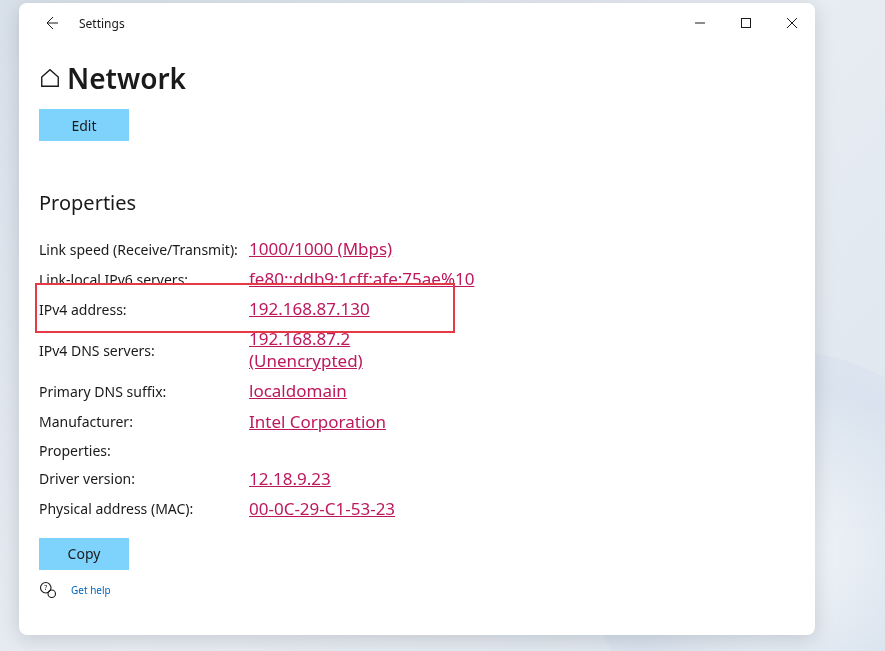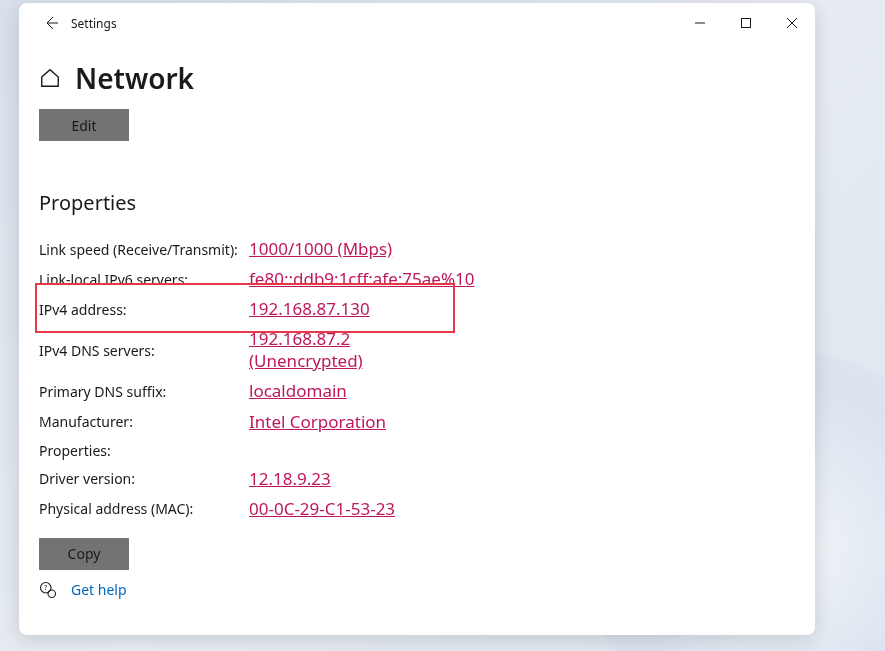--- a/index.html
+++ b/index.html
@@ -51,20 +51,21 @@
       justify-content: center;
       cursor: pointer;
     }
     .back-btn svg {
       width: 16px;
       height: 16px;
     }
     .window-title {
       font-size: 12px;
       color: #1a1a1a;
+      margin-left: 8px;
     }
     .window-controls {
       margin-left: auto;
       display: flex;
     }
     .win-ctrl {
       width: 46px;
       height: 32px;
       display: flex;
       align-items: center;
@@ -77,37 +78,37 @@
     }
     .content {
       padding: 8px 20px 20px 20px;
       flex: 1;
       display: flex;
       flex-direction: column;
     }
     .header-row {
       display: flex;
       align-items: center;
-      gap: 14px;
+      gap: 6px;
       margin-bottom: 12px;
       margin-top: 8px;
     }
     .home-icon {
       width: 22px;
       height: 22px;
     }
     .page-title {
       font-size: 28px;
       font-weight: 600;
       color: #1a1a1a;
     }
     .edit-btn, .copy-btn {
       width: 90px;
       height: 32px;
-      background: #737373;
+      background: #7dd3fc;
       border: none;
       font-size: 14px;
       color: #1a1a1a;
       cursor: pointer;
       display: flex;
       align-items: center;
       justify-content: center;
     }
     .edit-btn {
       margin-bottom: 48px;
@@ -155,21 +156,21 @@
       display: flex;
       align-items: center;
       gap: 14px;
       padding-bottom: 16px;
     }
     .help-icon {
       width: 18px;
       height: 18px;
     }
     .help-link {
-      font-size: 14px;
+      font-size: 10px;
       color: #0067c0;
       cursor: pointer;
     }
   </style>
 </head>
 <body>
 
 <div class="bg-swoosh"></div>
 
 <div class="window">

